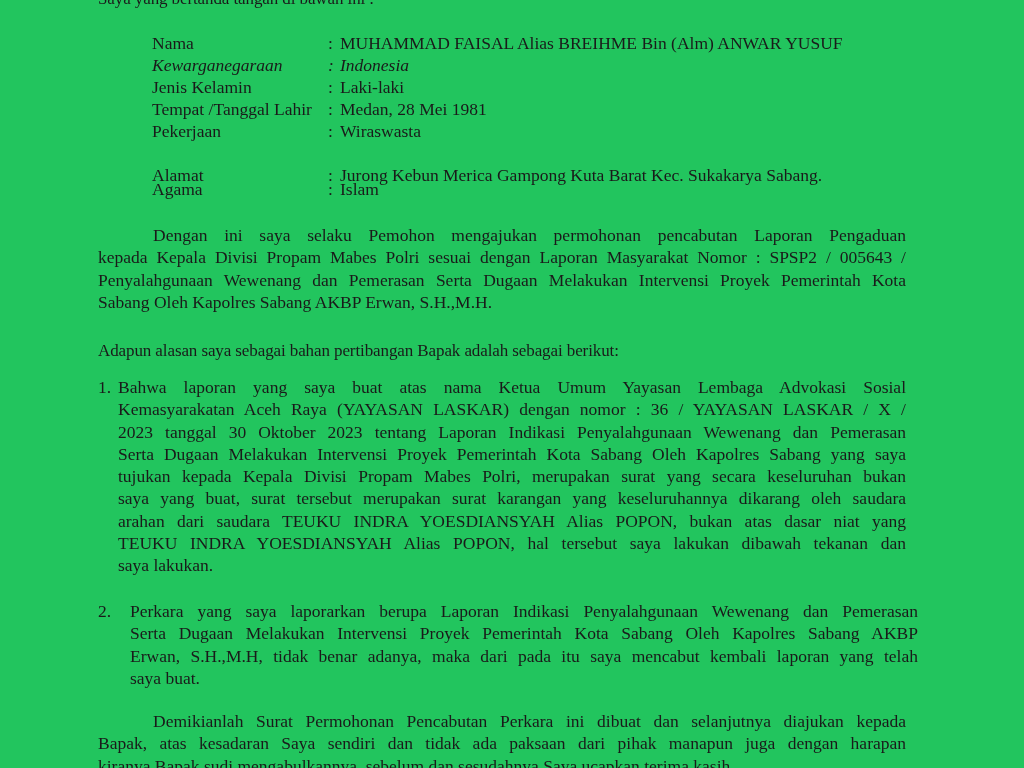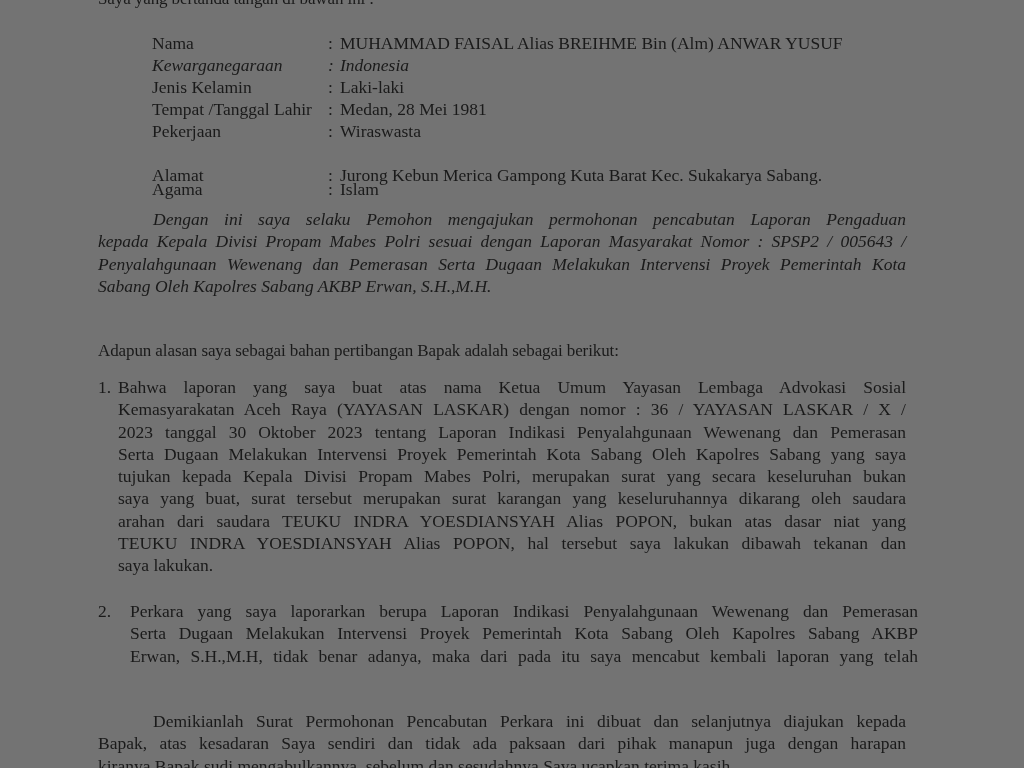--- a/index.html
+++ b/index.html
@@ -13,21 +13,21 @@
     overflow: hidden;
     position: relative;
     font-family: "Liberation Serif", "DejaVu Serif", serif;
     color: #1a1a1a;
   }
   .page {
     position: absolute;
     left: 0; top: 0;
     width: 1024px;
     height: 768px;
-    background: #737373;
+    background: #22c55e;
   }
   .line {
     position: absolute;
     font-size: 17px;
     line-height: 22px;
     white-space: nowrap;
     letter-spacing: -0.1px;
   }
   .justify {
     position: absolute;
@@ -94,21 +94,21 @@
       <span class="ident-label">Pekerjaan</span><span class="ident-colon">:</span><span>Wiraswasta</span>
     </div>
     <div class="ident-row" style="top:142px;margin-top:36px;">
       <span class="ident-label">Agama</span><span class="ident-colon">:</span><span>Islam</span>
     </div>
     <div class="ident-row" style="top:164px;">
       <span class="ident-label">Alamat</span><span class="ident-colon">:</span><span>Jurong Kebun Merica Gampong Kuta Barat Kec. Sukakarya Sabang.</span>
     </div>
   </div>
 
-  <div class="justify" style="left:98px; top:208px; width:808px;font-style:italic;">
+  <div class="justify" style="left:98px; top:224px; width:808px;">
     <span class="ln" style="padding-left:55px;">Dengan ini saya selaku Pemohon mengajukan permohonan pencabutan Laporan Pengaduan</span>
     <span class="ln">kepada Kepala Divisi Propam Mabes Polri sesuai dengan Laporan Masyarakat Nomor : SPSP2 / 005643 /</span>
     <span class="ln">Penyalahgunaan Wewenang dan Pemerasan Serta Dugaan Melakukan Intervensi Proyek Pemerintah Kota</span>
     <span class="ln last">Sabang Oleh Kapolres Sabang AKBP Erwan, S.H.,M.H.</span>
   </div>
 
   <div class="line" style="left:98px; top:340px;">Adapun alasan saya sebagai bahan pertibangan Bapak adalah sebagai berikut:</div>
 
   <div>
     <div class="list-num" style="left:98px; top:376px;">1.</div>
@@ -124,20 +124,21 @@
       <span class="ln last">saya lakukan.</span>
     </div>
   </div>
 
   <div>
     <div class="list-num" style="left:98px; top:600px;">2.</div>
     <div class="justify" style="left:118px; top:600px; width:788px;margin-left:12px;">
       <span class="ln">Perkara yang saya laporarkan berupa Laporan Indikasi Penyalahgunaan Wewenang dan Pemerasan</span>
       <span class="ln">Serta Dugaan Melakukan Intervensi Proyek Pemerintah Kota Sabang Oleh Kapolres Sabang AKBP</span>
       <span class="ln">Erwan, S.H.,M.H, tidak benar adanya, maka dari pada itu saya mencabut kembali laporan yang telah</span>
+      <span class="ln last">saya buat.</span>
     </div>
   </div>
 
   <div class="justify" style="left:98px; top:710px; width:808px;">
     <span class="ln" style="padding-left:55px;">Demikianlah Surat Permohonan Pencabutan Perkara ini dibuat dan selanjutnya diajukan kepada</span>
     <span class="ln">Bapak, atas kesadaran Saya sendiri dan tidak ada paksaan dari pihak manapun juga dengan harapan</span>
     <span class="ln last">kiranya Bapak sudi mengabulkannya, sebelum dan sesudahnya Saya ucapkan terima kasih.</span>
   </div>
 
 </div>

